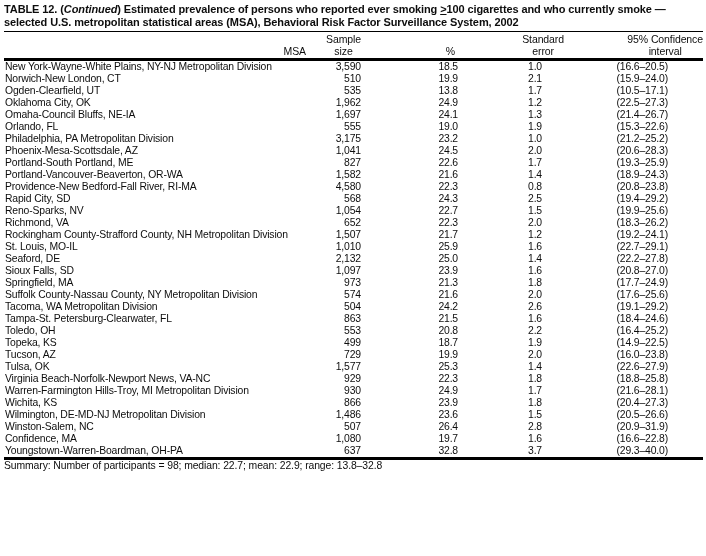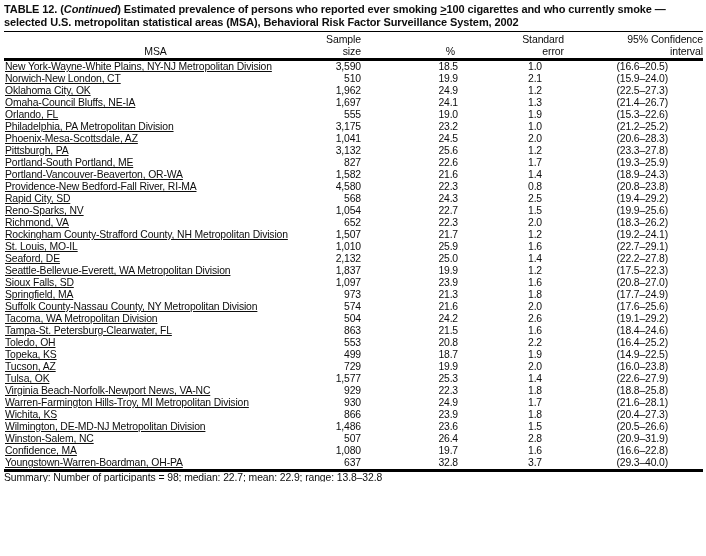--- a/index.html
+++ b/index.html
@@ -43,33 +43,33 @@
   thead th {
     border-top: 1px solid #000;
     border-bottom: 3px solid #000;
     font-weight: normal;
     font-size: 10.5px;
     line-height: 11.5px;
     vertical-align: bottom;
     padding: 2px 0 1px 0;
     letter-spacing: -0.1px;
   }
-  thead th.h-msa { text-align: center; padding-left: 1px; }
+  thead th.h-msa { text-align: right; padding-left: 1px; }
   thead th.h-num { text-align: right; }
   thead th.h-pct { padding-right: 3px; }
-  .th-inner { display: inline-block; }
+  .th-inner { display: inline-block; text-align: center; }
   tbody td {
     font-size: 10.4px;
     line-height: 12px;
     height: 12px;
     padding: 0;
     letter-spacing: -0.15px;
     white-space: nowrap;
   }
-  td.msa { text-align: left; padding-left: 1px; overflow: visible; text-decoration: underline; }
+  td.msa { text-align: left; padding-left: 1px; overflow: visible; }
   td.num { text-align: right; }
   td.se  { padding-right: 22px; }
   td.ci  { padding-right: 35px; }
   table.data { border-bottom: 3px solid #000; }
   .summary {
     margin-top: 0;
     font-size: 10.4px;
     line-height: 12px;
     letter-spacing: -0.1px;
     white-space: nowrap;
@@ -111,20 +111,27 @@
     <td class="num ci">(16.6–20.5)</td>
   </tr>
         <tr>
     <td class="msa">Norwich-New London, CT</td>
     <td class="num">510</td>
     <td class="num">19.9</td>
     <td class="num se">2.1</td>
     <td class="num ci">(15.9–24.0)</td>
   </tr>
         <tr>
+    <td class="msa">Ogden-Clearfield, UT</td>
+    <td class="num">535</td>
+    <td class="num">13.8</td>
+    <td class="num se">1.7</td>
+    <td class="num ci">(10.5–17.1)</td>
+  </tr>
+        <tr>
     <td class="msa">Oklahoma City, OK</td>
     <td class="num">1,962</td>
     <td class="num">24.9</td>
     <td class="num se">1.2</td>
     <td class="num ci">(22.5–27.3)</td>
   </tr>
         <tr>
     <td class="msa">Omaha-Council Bluffs, NE-IA</td>
     <td class="num">1,697</td>
     <td class="num">24.1</td>
@@ -146,27 +153,20 @@
     <td class="num ci">(21.2–25.2)</td>
   </tr>
         <tr>
     <td class="msa">Phoenix-Mesa-Scottsdale, AZ</td>
     <td class="num">1,041</td>
     <td class="num">24.5</td>
     <td class="num se">2.0</td>
     <td class="num ci">(20.6–28.3)</td>
   </tr>
         <tr>
-    <td class="msa">Pittsburgh, PA</td>
-    <td class="num">3,132</td>
-    <td class="num">25.6</td>
-    <td class="num se">1.2</td>
-    <td class="num ci">(23.3–27.8)</td>
-  </tr>
-        <tr>
     <td class="msa">Portland-South Portland, ME</td>
     <td class="num">827</td>
     <td class="num">22.6</td>
     <td class="num se">1.7</td>
     <td class="num ci">(19.3–25.9)</td>
   </tr>
         <tr>
     <td class="msa">Portland-Vancouver-Beaverton, OR-WA</td>
     <td class="num">1,582</td>
     <td class="num">21.6</td>
@@ -216,27 +216,20 @@
     <td class="num ci">(22.7–29.1)</td>
   </tr>
         <tr>
     <td class="msa">Seaford, DE</td>
     <td class="num">2,132</td>
     <td class="num">25.0</td>
     <td class="num se">1.4</td>
     <td class="num ci">(22.2–27.8)</td>
   </tr>
         <tr>
-    <td class="msa">Seattle-Bellevue-Everett, WA Metropolitan Division</td>
-    <td class="num">1,837</td>
-    <td class="num">19.9</td>
-    <td class="num se">1.2</td>
-    <td class="num ci">(17.5–22.3)</td>
-  </tr>
-        <tr>
     <td class="msa">Sioux Falls, SD</td>
     <td class="num">1,097</td>
     <td class="num">23.9</td>
     <td class="num se">1.6</td>
     <td class="num ci">(20.8–27.0)</td>
   </tr>
         <tr>
     <td class="msa">Springfield, MA</td>
     <td class="num">973</td>
     <td class="num">21.3</td>

